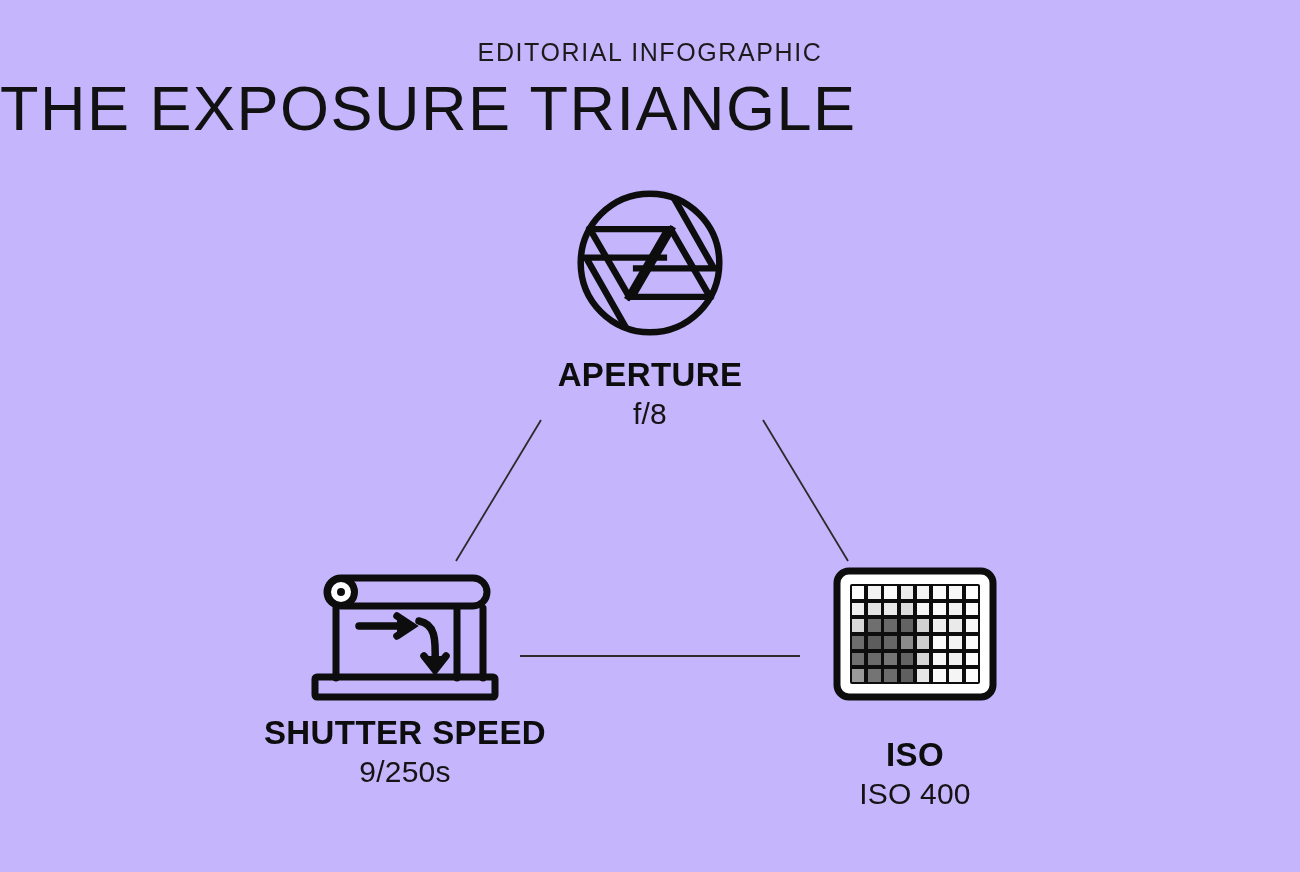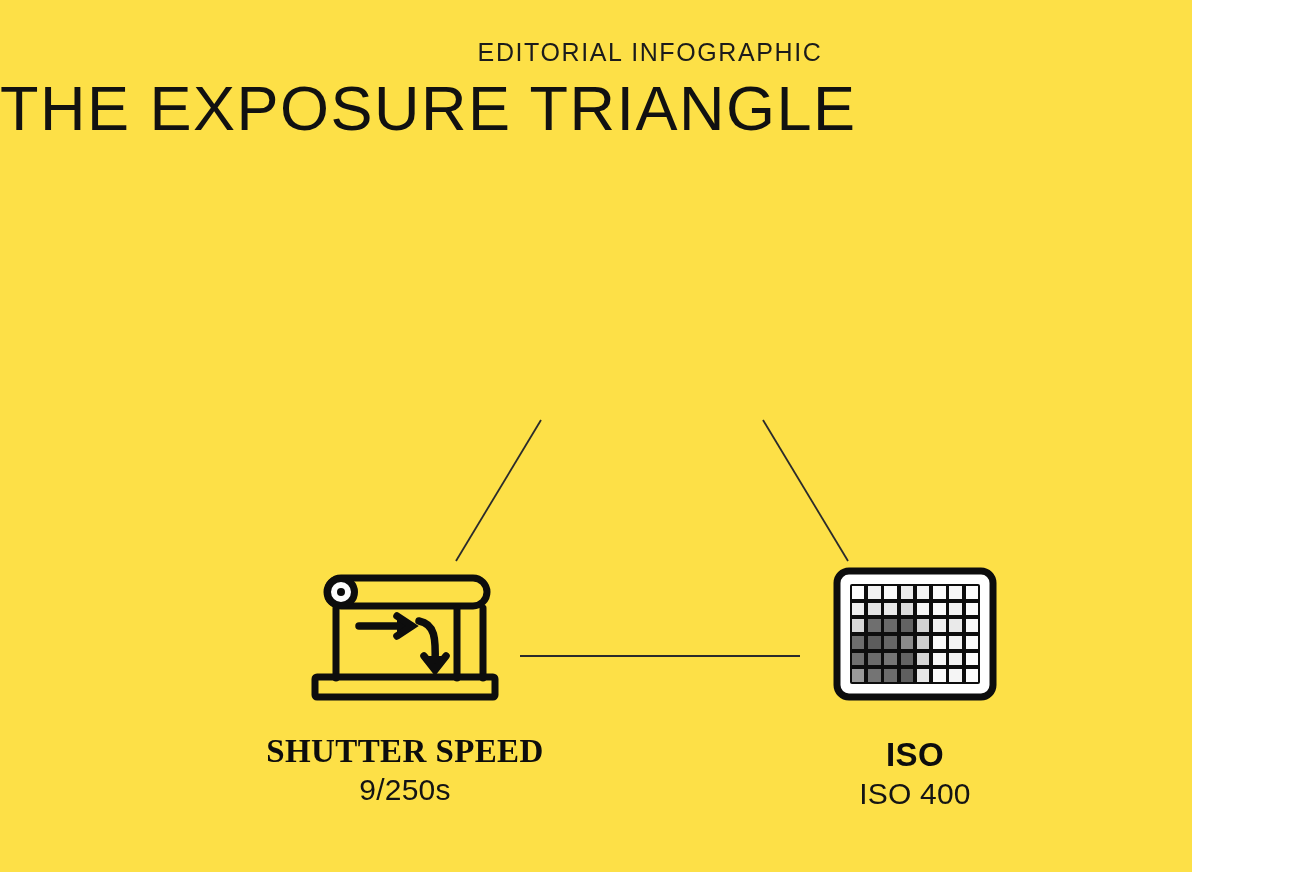--- a/index.html
+++ b/index.html
@@ -2,21 +2,21 @@
 <html><head>
 <meta charset="utf-8">
 <style>
   * { margin:0; padding:0; box-sizing:border-box; }
   html, body {
     width:1300px; height:872px;
     background:#ffffff;
     font-family:"Liberation Sans", sans-serif;
     overflow:hidden;
   }
-  #stage { position:relative; width:1192px; height:872px; background:#fde047; }
+  #stage { position:relative; width:1300px; height:872px; background:#c4b5fd; }
 
   
   .eyebrow {
     position:absolute; left:0; top:38px; width:1300px;
     text-align:center;
     font-size:25px; font-weight:400; letter-spacing:1.6px;
     color:#1b1b1b;
   }
   .maintitle {
     position:absolute; left:0; top:72px; width:1300px;
@@ -39,41 +39,61 @@
   .node .value {
     font-size:30px; font-weight:400; letter-spacing:0.2px;
     color:#141414; white-space:nowrap; line-height:1.15;
     margin-top:4px;
   }
 
   #node-aperture { left:450px; top:186px; width:400px; }
   #node-aperture .title { margin-top:18px; }
 
   #node-shutter  { left:205px; top:566px; width:400px; }
-  #node-shutter .title { margin-top:30px;font-family:Liberation Serif, serif; }
+  #node-shutter .title { margin-top:12px; }
 
   #node-iso      { left:715px; top:566px; width:400px; }
   #node-iso .title { margin-top:36px; }
 
   .sensor-cell { shape-rendering:crispEdges; }
 </style>
 </head>
 <body>
 
 <div id="stage">
 
   <div class="eyebrow">EDITORIAL INFOGRAPHIC</div>
   <div class="maintitle">THE EXPOSURE TRIANGLE</div>
 
   <svg class="lines" viewBox="0 0 1300 872">
     <line x1="541" y1="420" x2="456" y2="561" stroke="#2b2b2b" stroke-width="1.8"></line>
     <line x1="763" y1="420" x2="848" y2="561" stroke="#2b2b2b" stroke-width="1.8"></line>
     <line x1="520" y1="656" x2="800" y2="656" stroke="#2b2b2b" stroke-width="1.8"></line>
   </svg>
 
+  <div class="node" id="node-aperture">
+    <div class="icon-wrap">
+      <svg width="154" height="154" viewBox="0 0 100 100">
+        <g fill="none" stroke="#0d0d0d" stroke-width="4.2" stroke-linecap="square">
+          <circle cx="50" cy="50" r="45"></circle>
+
+          <g>
+            <path d="M 11.0 28.0 L 61.5 28.0 L 36.0 72.0"></path>
+            <path d="M 66.5 9.5 L 91.5 53.5 L 41.0 53.5"></path>
+            <path d="M 89.0 72.0 L 63.5 28.0 L 88.9 72.0"></path>
+            <path d="M 89.0 72.0 L 38.5 72.0 L 64.0 28.2"></path>
+            <path d="M 33.5 90.5 L 8.5 46.5 L 59.0 46.5"></path>
+            <path d="M 11.0 28.0 L 36.5 72.0"></path>
+          </g>
+        </g>
+      </svg>
+    </div>
+    <div class="title">APERTURE</div>
+    <div class="value">f/8</div>
+  </div>
 
   <div class="node" id="node-shutter">
     <div class="icon-wrap">
       <svg width="196" height="138" viewBox="0 0 196 138">
         <g stroke="#0d0d0d" fill="none" stroke-width="7" stroke-linecap="round" stroke-linejoin="round">
 
           <rect x="20" y="12" width="160" height="28" rx="14" ry="14"></rect>
 
           <circle cx="34" cy="26" r="13.5" fill="#ffffff"></circle>
 

